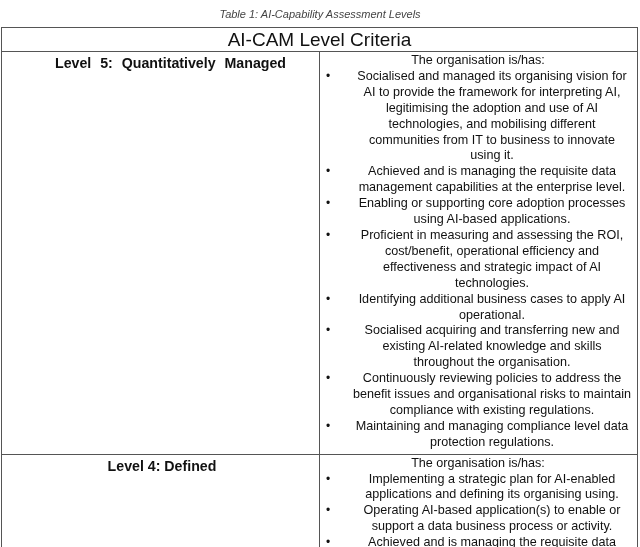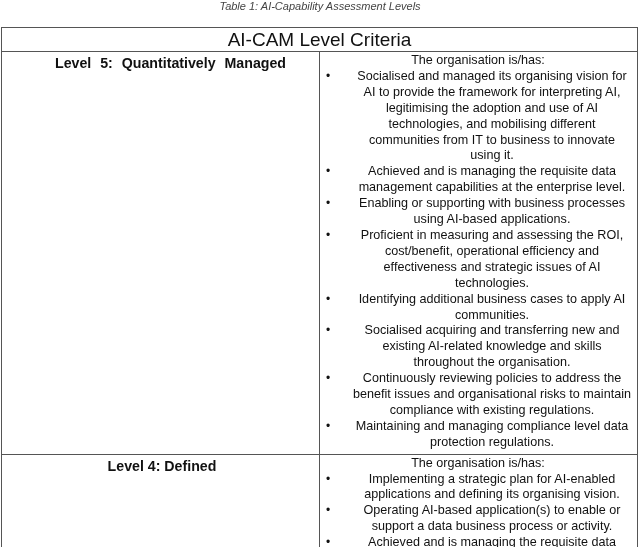--- a/index.html
+++ b/index.html
@@ -1,18 +1,18 @@
 <!DOCTYPE html>
 <html><head>
 <meta charset="utf-8">
 <style>
   html, body { margin: 0; padding: 0; background: #ffffff; }
   body { width: 640px; height: 547px; overflow: hidden; position: relative;
          font-family: "Liberation Sans", sans-serif; color: #111; }
-  .caption { position: absolute; top: 0; left: 0; width: 640px; text-align: center;
+  .caption { position: absolute; top: 8px; left: 0; width: 640px; text-align: center;
              font-style: italic; font-size: 11px; color: #444; line-height: 13px; }
   table.main { position: absolute; top: 27px; left: 1px; width: 637px;
                border-collapse: collapse; table-layout: fixed; }
   table.main td { border: 1.5px solid #555; vertical-align: top; padding: 0; text-align: center; }
   td.header { text-align: center; font-size: 19px; line-height: 23px; height: 23px; }
   td.level { width: 164px; padding: 2px 4px 0 7px !important; font-weight: bold;
              font-size: 14.2px; line-height: 19px; }
   td.level .lv5 { word-spacing: 5px; margin-left: 17px; }
   td.crit { padding: 1px 6px 3px 5px !important; font-size: 12.6px; line-height: 15.9px; }
   ul.crit-list { list-style: none; margin: 0; padding: 0; }
@@ -29,34 +29,34 @@
       <tr>
     <td class="header" colspan="2">AI-CAM Level Criteria</td>
   </tr>
   <tr style="height:269px;">
     <td class="level"><span class="lv5">Level 5: Quantitatively Managed</span></td>
     <td class="crit">
       <div>The organisation is/has:</div>
       <ul class="crit-list">
             <li><span class="bullet">•</span><span>Socialised and managed its organising vision for AI to provide the framework for interpreting AI, legitimising the adoption and use of AI technologies, and mobilising different communities from IT to business to innovate using it.</span></li>
             <li><span class="bullet">•</span><span>Achieved and is managing the requisite data management capabilities at the enterprise level.</span></li>
-            <li><span class="bullet">•</span><span>Enabling or supporting with business processes using AI-based applications.</span></li>
-            <li><span class="bullet">•</span><span>Proficient in measuring and assessing the ROI, cost/benefit, operational efficiency and effectiveness and strategic issues of AI technologies.</span></li>
-            <li><span class="bullet">•</span><span>Identifying additional business cases to apply AI communities.</span></li>
+            <li><span class="bullet">•</span><span>Enabling or supporting core adoption processes using AI-based applications.</span></li>
+            <li><span class="bullet">•</span><span>Proficient in measuring and assessing the ROI, cost/benefit, operational efficiency and effectiveness and strategic impact of AI technologies.</span></li>
+            <li><span class="bullet">•</span><span>Identifying additional business cases to apply AI operational.</span></li>
             <li><span class="bullet">•</span><span>Socialised acquiring and transferring new and existing AI-related knowledge and skills throughout the organisation.</span></li>
             <li><span class="bullet">•</span><span>Continuously reviewing policies to address the benefit issues and organisational risks to maintain compliance with existing regulations.</span></li>
             <li><span class="bullet">•</span><span>Maintaining and managing compliance level data protection regulations.</span></li>
           </ul>
     </td>
   </tr>
   <tr style="height:249px;">
     <td class="level">Level 4: Defined</td>
     <td class="crit">
       <div>The organisation is/has:</div>
       <ul class="crit-list">
-            <li><span class="bullet">•</span><span>Implementing a strategic plan for AI-enabled applications and defining its organising vision.</span></li>
+            <li><span class="bullet">•</span><span>Implementing a strategic plan for AI-enabled applications and defining its organising using.</span></li>
             <li><span class="bullet">•</span><span>Operating AI-based application(s) to enable or support a data business process or activity.</span></li>
             <li><span class="bullet">•</span><span>Achieved and is managing the requisite data management capabilities in the target business use case area(s).</span></li>
           </ul>
     </td>
   </tr>
 </tbody>
   </table>
 
 </body></html>

